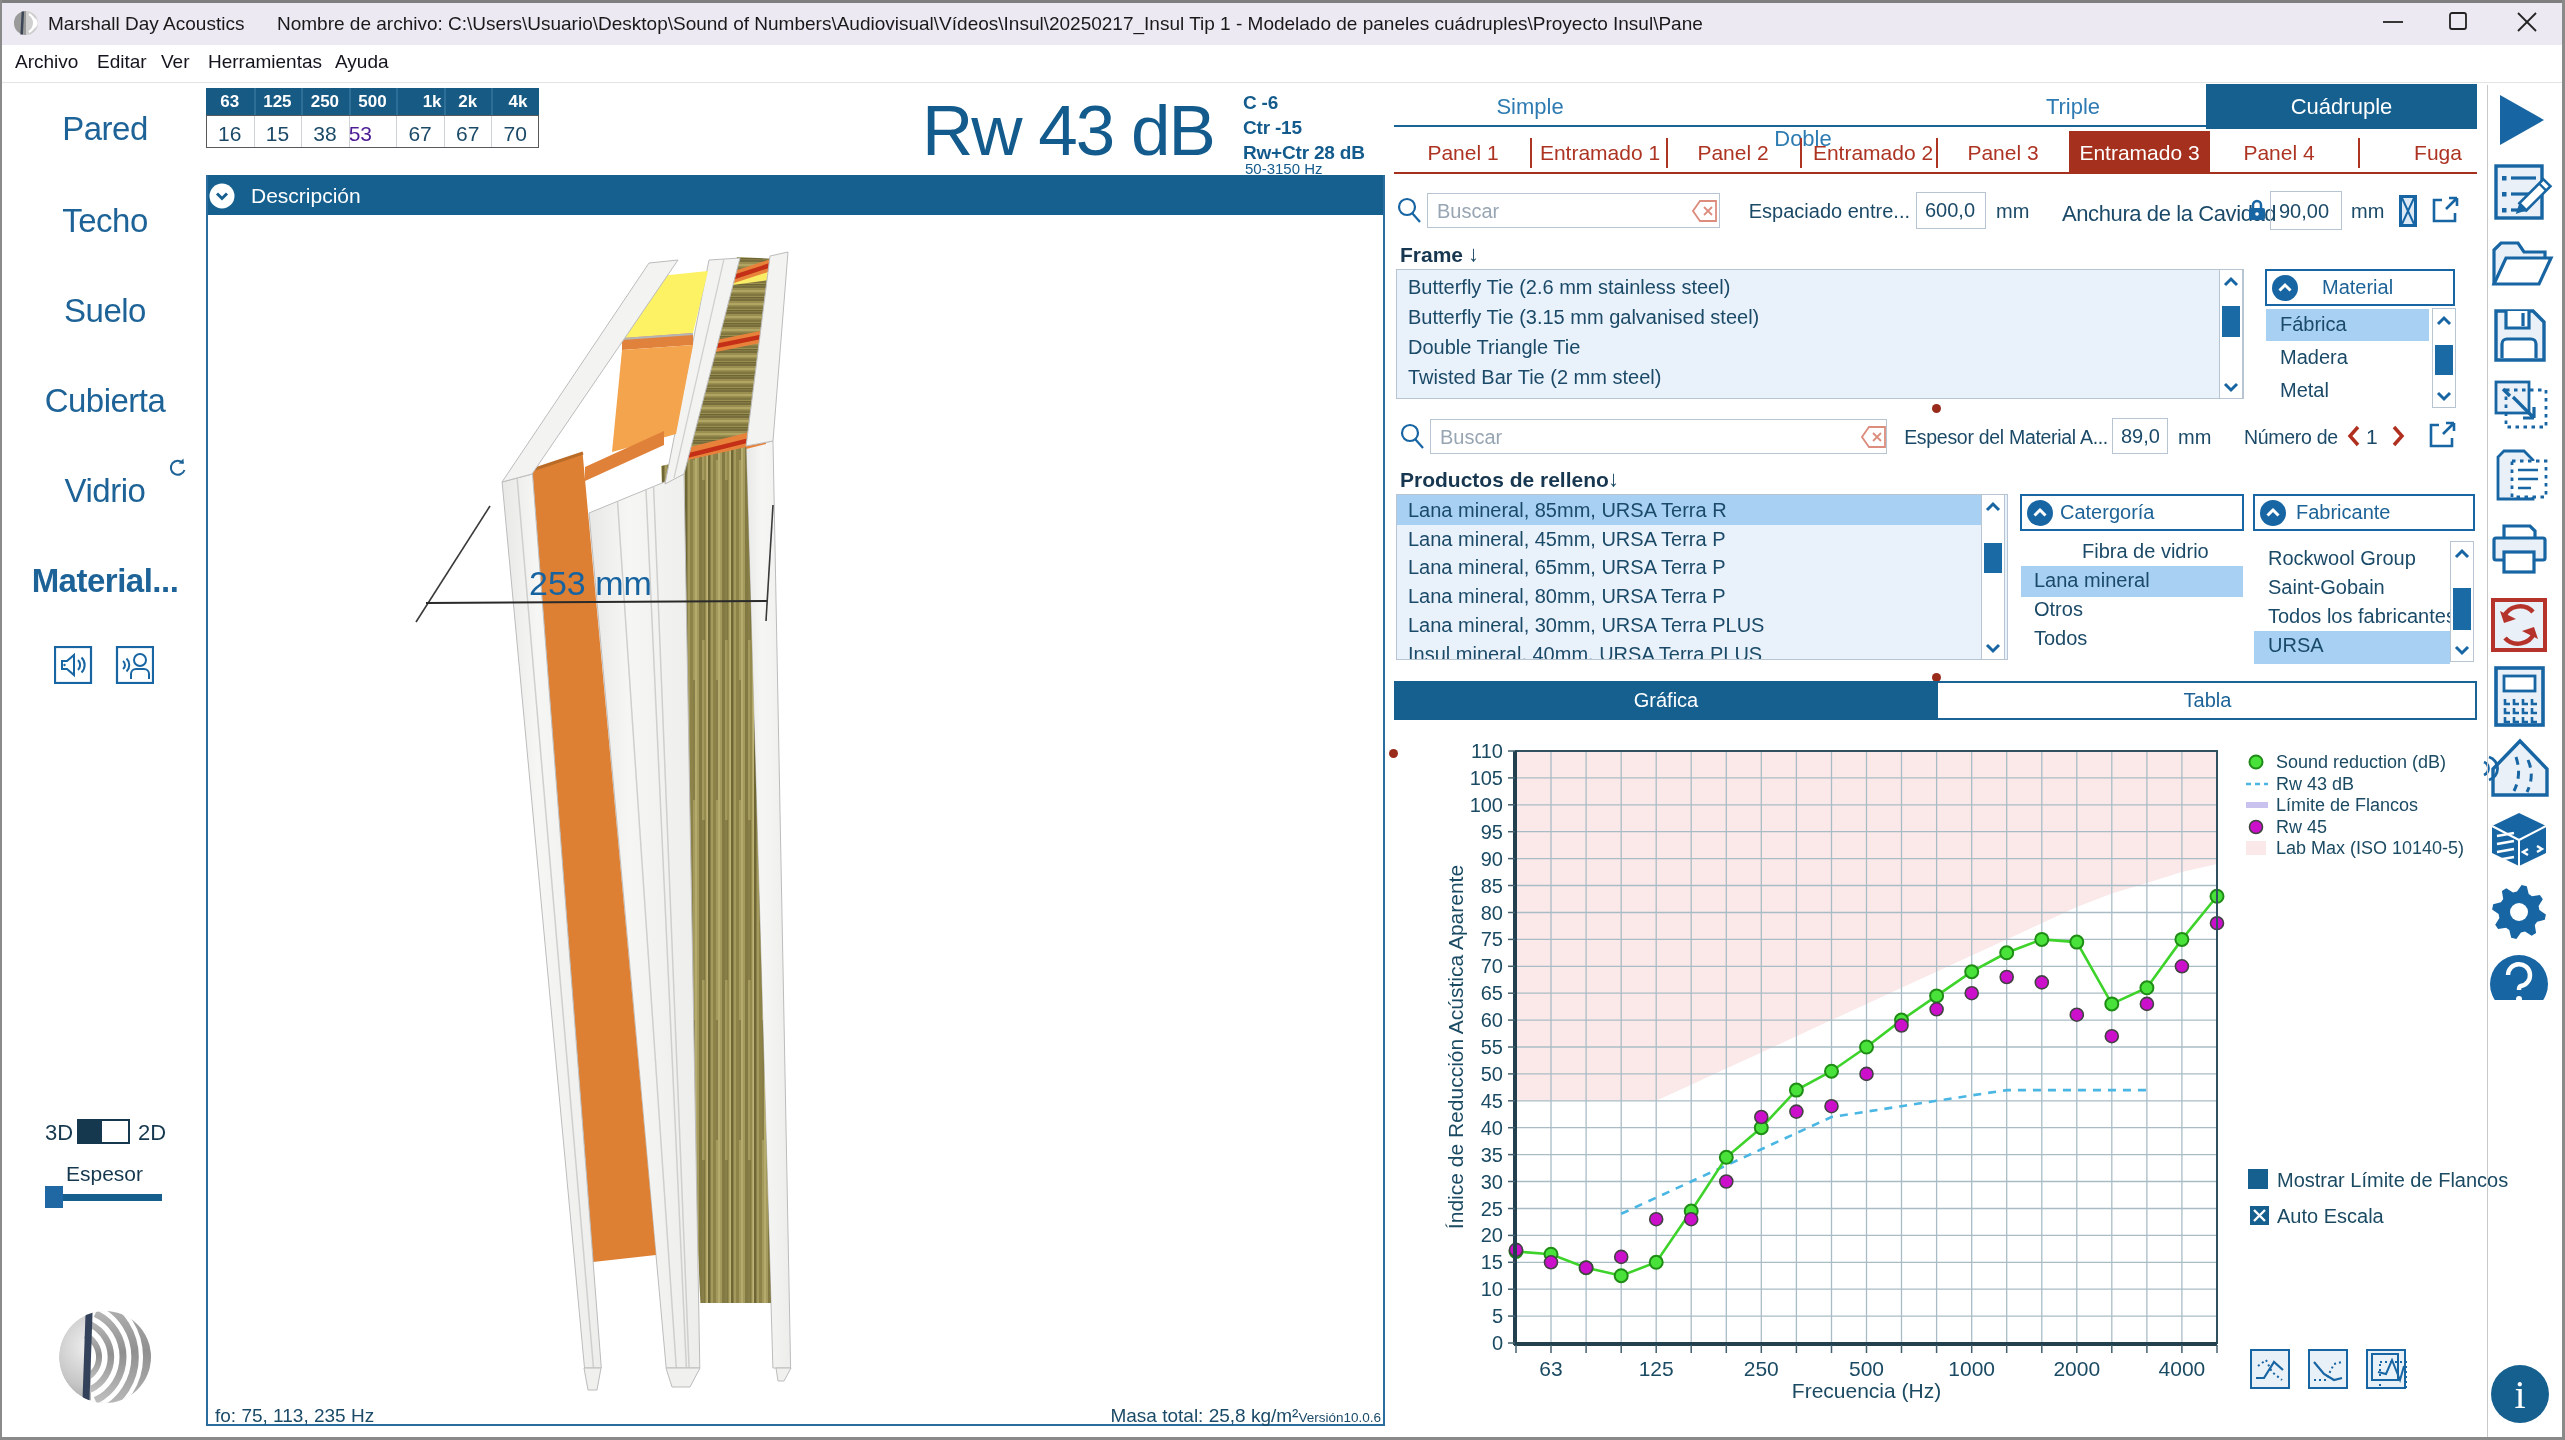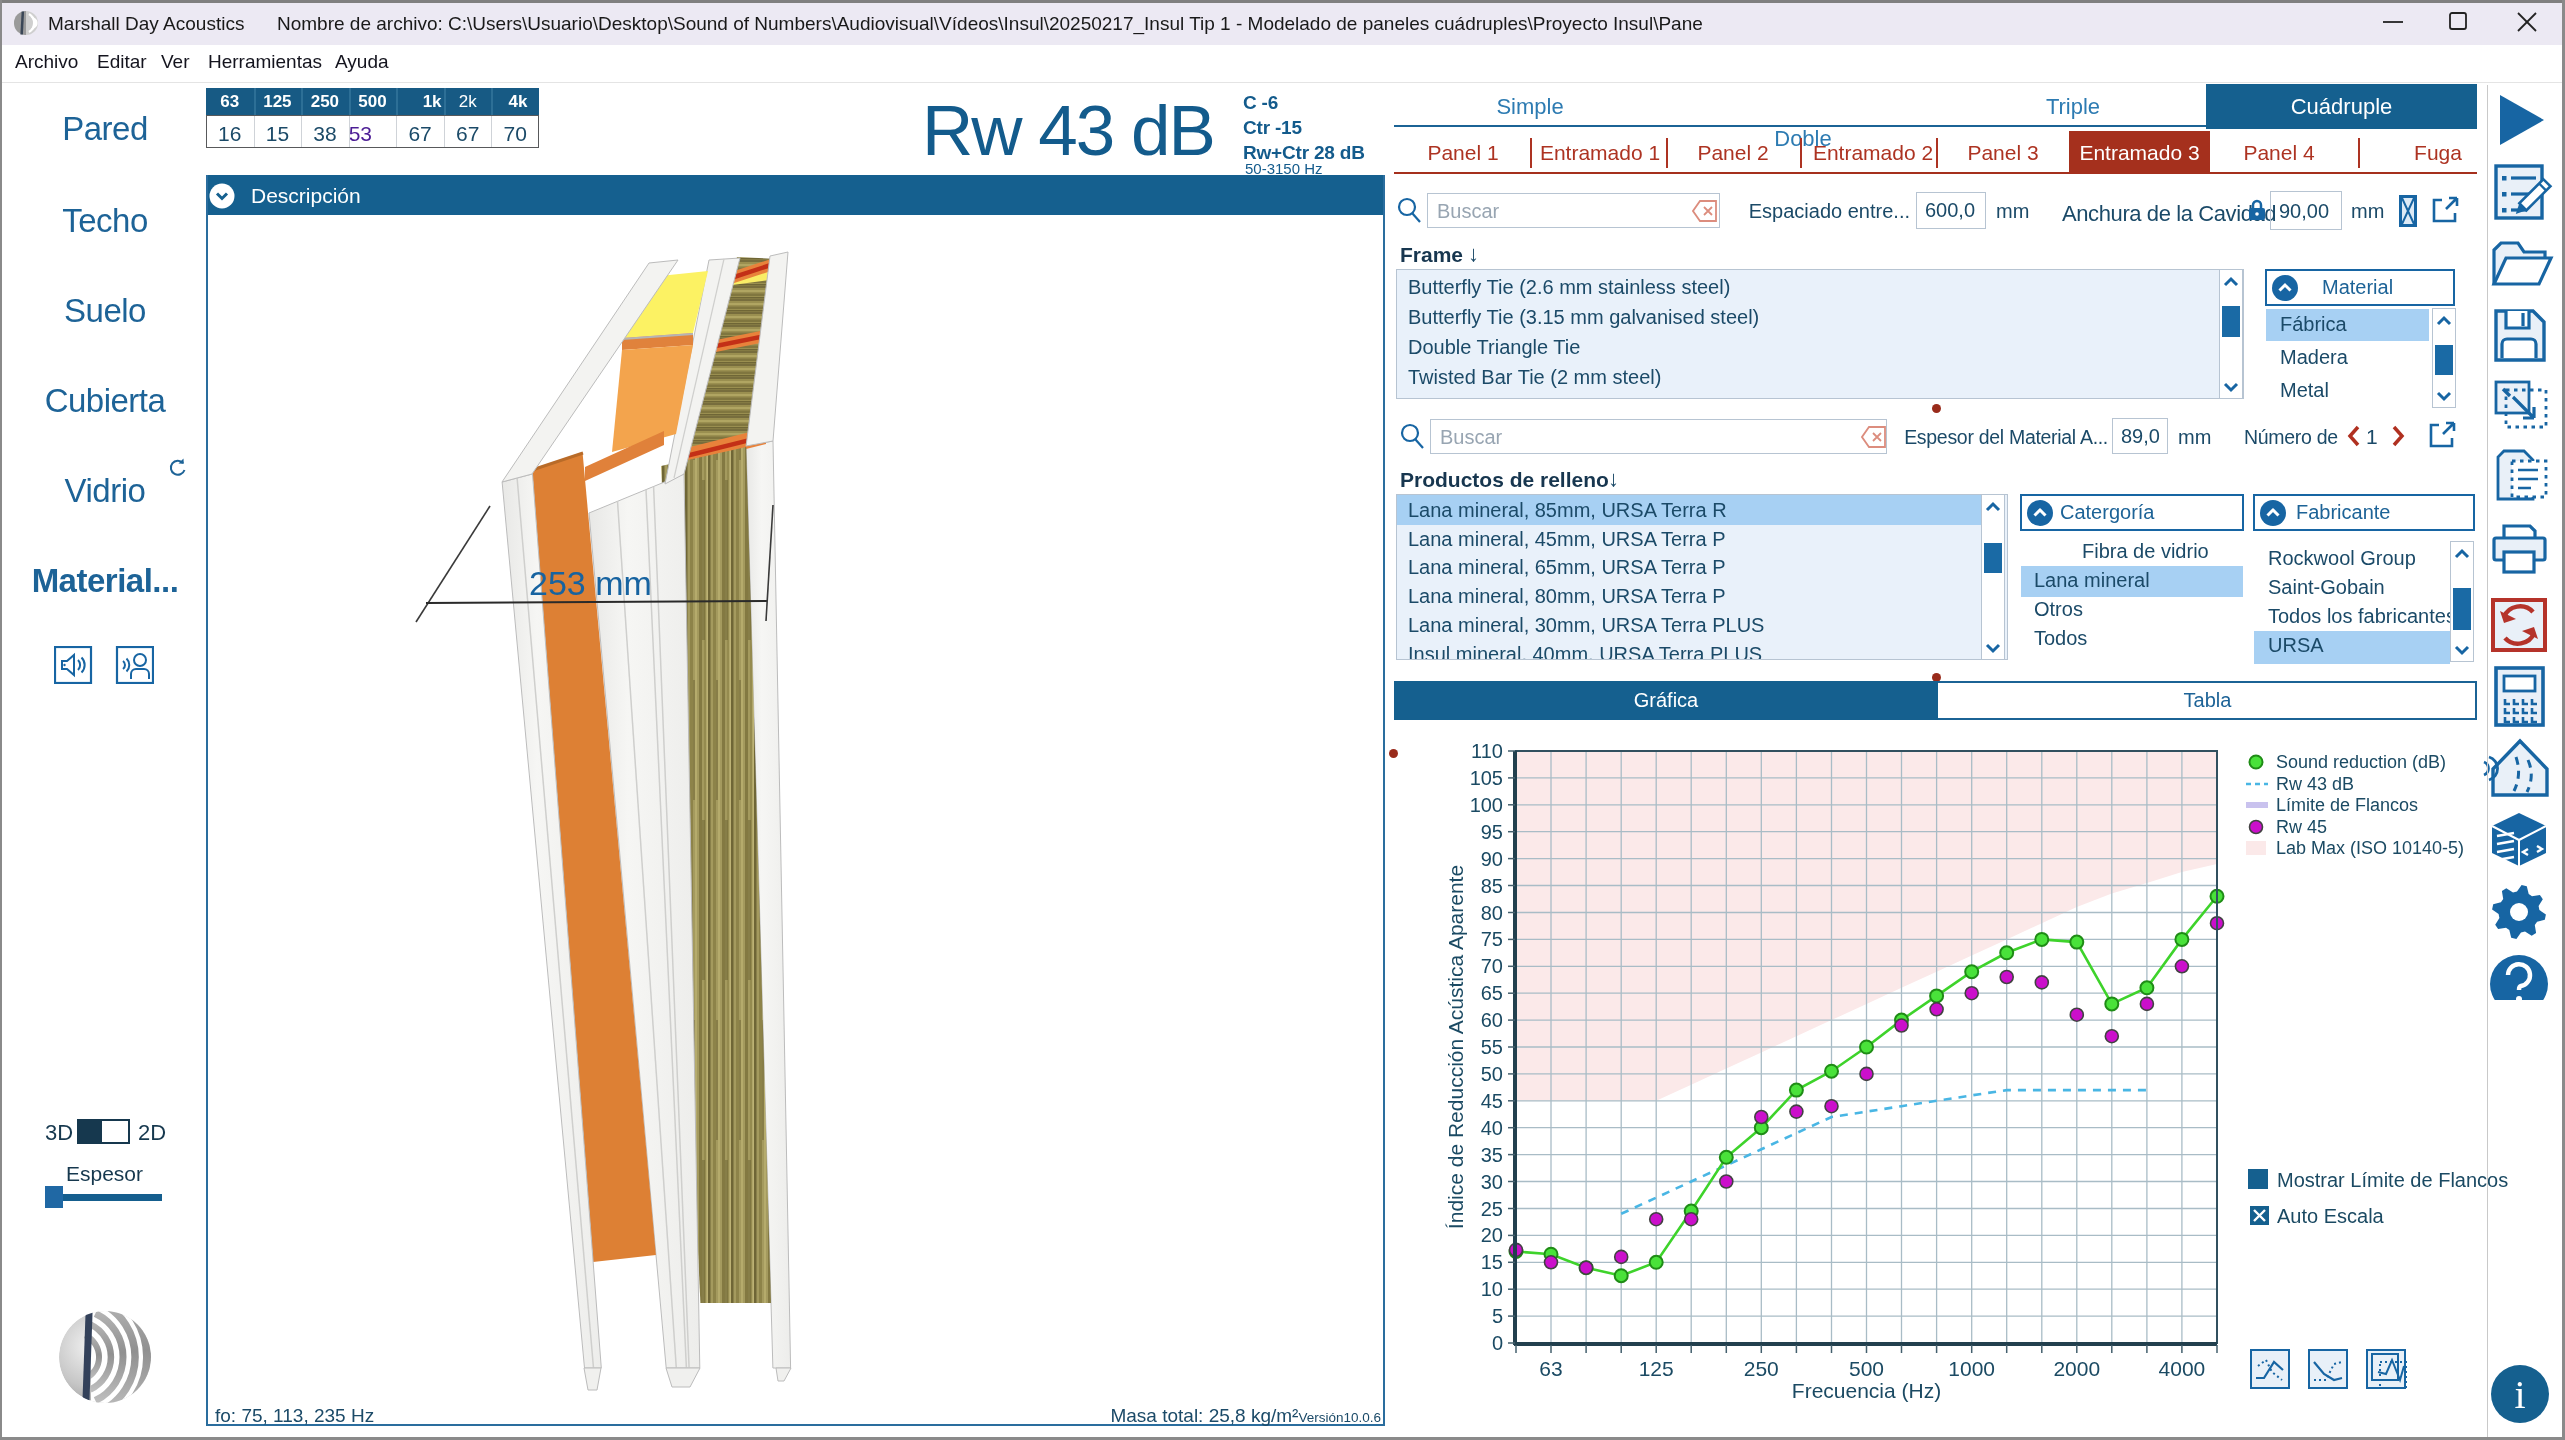--- a/index.html
+++ b/index.html
@@ -56,21 +56,21 @@
 <div class="abs" style="left:206px;top:88px;width:333px;height:27px;background:#175a84;"></div>
 <div class="abs" style="left:206.0px;top:92px;width:47.6px;text-align:center;font-size:17px;font-weight:bold;color:#fff;">63</div>
 <div class="abs" style="left:253.6px;top:92px;width:47.6px;text-align:center;font-size:17px;font-weight:bold;color:#fff;">125</div>
 <div class="abs" style="left:253.6px;top:88px;width:2px;height:27px;background:#2d6f96;"></div>
 <div class="abs" style="left:301.1px;top:92px;width:47.6px;text-align:center;font-size:17px;font-weight:bold;color:#fff;">250</div>
 <div class="abs" style="left:301.1px;top:88px;width:2px;height:27px;background:#2d6f96;"></div>
 <div class="abs" style="left:348.7px;top:92px;width:47.6px;text-align:center;font-size:17px;font-weight:bold;color:#fff;">500</div>
 <div class="abs" style="left:348.7px;top:88px;width:2px;height:27px;background:#2d6f96;"></div>
 <div class="abs" style="left:396.3px;top:92px;width:47.6px;text-align:center;font-size:17px;font-weight:bold;color:#fff;padding-left:24px;">1k</div>
 <div class="abs" style="left:396.3px;top:88px;width:2px;height:27px;background:#2d6f96;"></div>
-<div class="abs" style="left:443.9px;top:92px;width:47.6px;text-align:center;font-size:17px;font-weight:normal;color:#fff;">2k</div>
+<div class="abs" style="left:443.9px;top:92px;width:47.6px;text-align:center;font-size:17px;font-weight:bold;color:#fff;">2k</div>
 <div class="abs" style="left:443.9px;top:88px;width:2px;height:27px;background:#2d6f96;"></div>
 <div class="abs" style="left:491.4px;top:92px;width:53px;text-align:center;font-size:17px;font-weight:bold;color:#fff;">4k</div>
 <div class="abs" style="left:491.4px;top:88px;width:2px;height:27px;background:#2d6f96;"></div>
 <div class="abs" style="left:206px;top:115px;width:333px;height:33px;background:#fff;border:1px solid #58595b;"></div>
 <div class="abs" style="left:206.0px;top:122px;width:47.6px;text-align:center;font-size:21px;color:#1b4a68;">16</div>
 <div class="abs" style="left:253.6px;top:122px;width:47.6px;text-align:center;font-size:21px;color:#1b4a68;">15</div>
 <div class="abs" style="left:253.6px;top:116px;width:1px;height:31px;background:#cfd3d8;"></div>
 <div class="abs" style="left:301.1px;top:122px;width:47.6px;text-align:center;font-size:21px;color:#1b4a68;">38</div>
 <div class="abs" style="left:301.1px;top:116px;width:1px;height:31px;background:#cfd3d8;"></div>
 <div class="abs" style="left:348.7px;top:122px;width:47.6px;text-align:left;font-size:21px;color:#4c1d95;">53</div>

